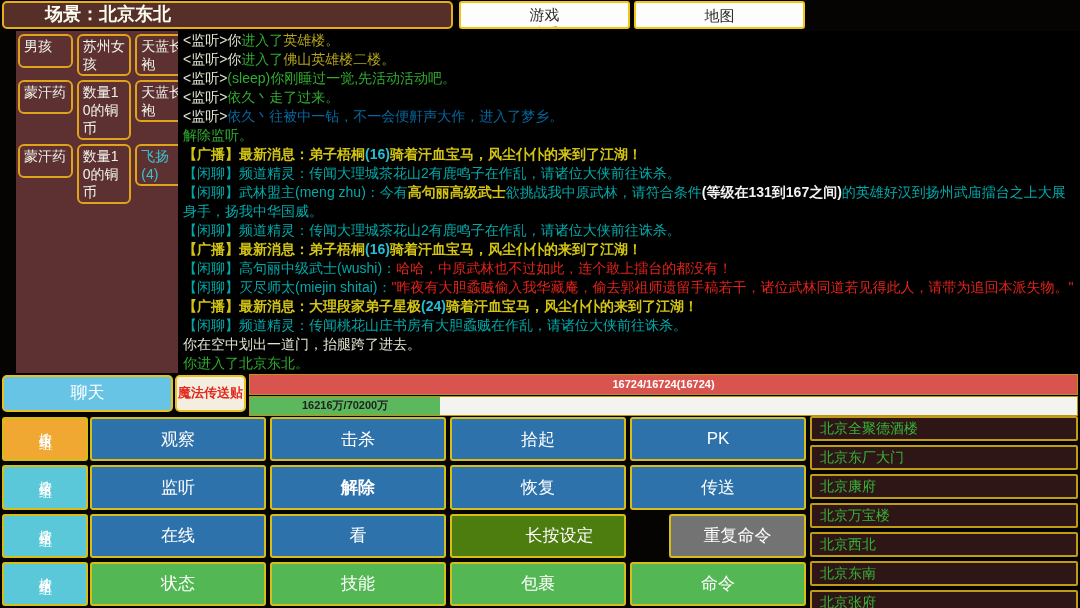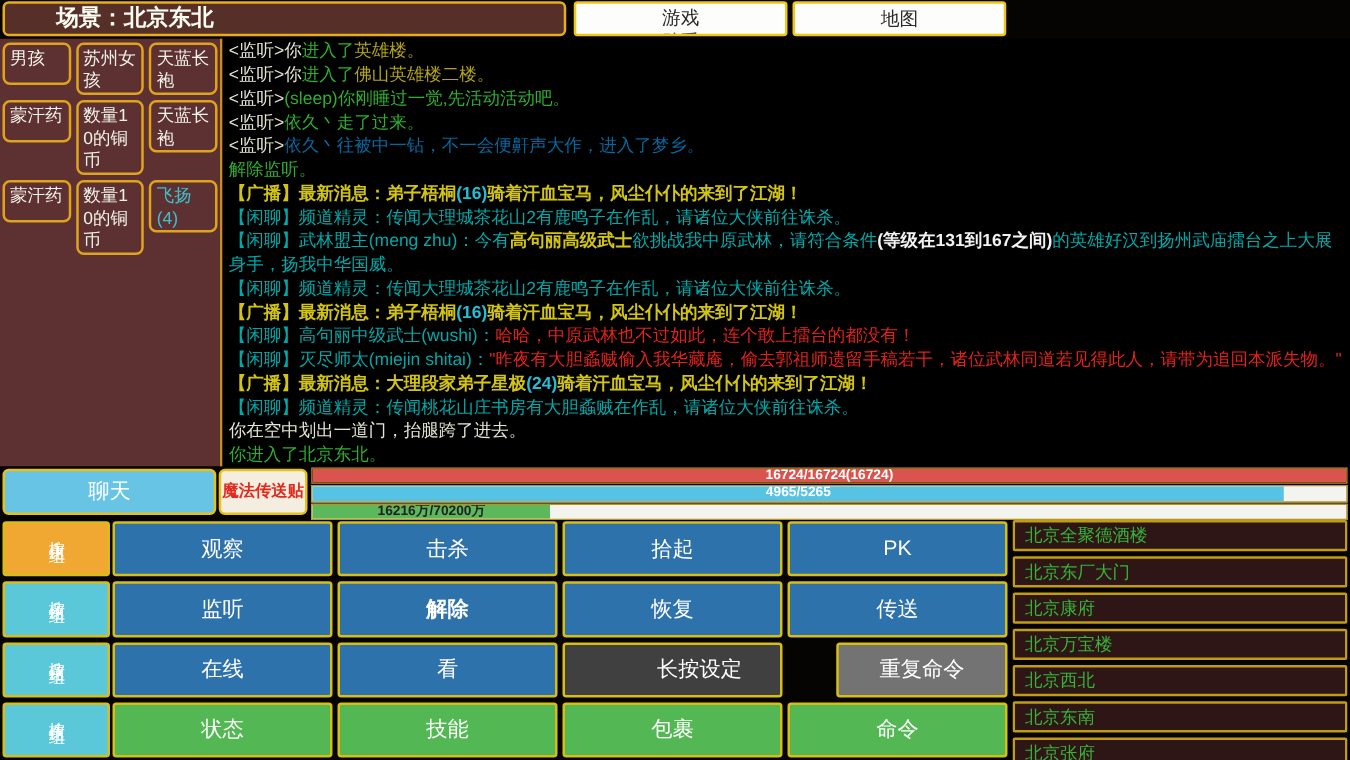--- a/index.html
+++ b/index.html
@@ -21,21 +21,21 @@
     color:#2a2a2a;font-size:15px;text-align:center;overflow:hidden;
   }
   .top-btn .l1{display:block;line-height:20px;padding-top:2px}
   .top-btn .l2{display:block;line-height:18px}
   #btn-game{left:459px;width:171px}
   #btn-map{left:634px;width:171px;line-height:25px}
   #btn-more{left:809px;width:269px;line-height:25px}
 
   
   .sidebar{
-    position:absolute;left:0;top:31px;width:178px;height:342px;box-sizing:border-box;
+    position:absolute;left:16px;top:31px;width:178px;height:342px;box-sizing:border-box;
     background:#5d3131;border-right:2px solid #c98f1d;
     padding:3px 2px;display:grid;grid-template-columns:repeat(3,1fr);gap:4px;
     align-content:start;align-items:start;
   }
   .inv-item{
     box-sizing:border-box;min-height:34px;cursor:pointer;
     border:2px solid #dfa31c;border-radius:6px;
     padding:1px 4px;font-size:14px;line-height:18px;word-break:break-all;
   }
 
@@ -129,25 +129,20 @@
 
 <div class="ftr-btn" id="chat-btn">聊天</div>
 <div class="ftr-btn" id="teleport-btn">魔法传送贴</div>
 <div id="bars">
     <div class="bar">
       <div class="bar-fill" style="width: 100%; background: rgb(217, 83, 79);">
         <span class="bar-label" style="color: rgb(255, 255, 255);">16724/16724(16724)</span>
       </div>
     </div>
     <div class="bar">
-      <div class="bar-fill" style="width: 94%; background: rgb(86, 195, 228);">
-        <span class="bar-label" style="color: rgb(255, 255, 255);">4965/5265</span>
-      </div>
-    </div>
-    <div class="bar">
       <div class="bar-fill" style="width: 23%; background: rgb(92, 184, 92);">
         <span class="bar-label" style="color: rgb(34, 34, 34);">16216万/70200万</span>
       </div>
     </div>
   </div>
 
 <div id="group-labels">
     <div class="group-label" style="background: rgb(240, 168, 51);">
       <span>按钮组1</span>
     </div>
@@ -165,21 +160,21 @@
     <div class="cmd-btn" style="background: rgb(46, 114, 171);">观察</div>
     <div class="cmd-btn" style="background: rgb(46, 114, 171);">击杀</div>
     <div class="cmd-btn" style="background: rgb(46, 114, 171);">拾起</div>
     <div class="cmd-btn" style="background: rgb(46, 114, 171);">PK</div>
     <div class="cmd-btn" style="background: rgb(46, 114, 171);">监听</div>
     <div class="cmd-btn" style="background: rgb(46, 114, 171); font-weight: bold;">解除</div>
     <div class="cmd-btn" style="background: rgb(46, 114, 171);">恢复</div>
     <div class="cmd-btn" style="background: rgb(46, 114, 171);">传送</div>
     <div class="cmd-btn" style="background: rgb(46, 114, 171);">在线</div>
     <div class="cmd-btn" style="background: rgb(46, 114, 171);">看</div>
-    <div class="cmd-btn" style="background: #404040; padding-left: 43px;">长按设定</div>
+    <div class="cmd-btn" style="background: #4d7c0f; padding-left: 43px;">长按设定</div>
     <div class="cmd-btn" style="background: #737373; margin-left: 39px;">重复命令</div>
     <div class="cmd-btn" style="background: rgb(83, 184, 83);">状态</div>
     <div class="cmd-btn" style="background: rgb(83, 184, 83);">技能</div>
     <div class="cmd-btn" style="background: rgb(83, 184, 83);">包裹</div>
     <div class="cmd-btn" style="background: rgb(83, 184, 83);">命令</div>
   </div>
 <div id="locations">
     <div class="loc-item">北京全聚德酒楼</div>
     <div class="loc-item">北京东厂大门</div>
     <div class="loc-item">北京康府</div>

